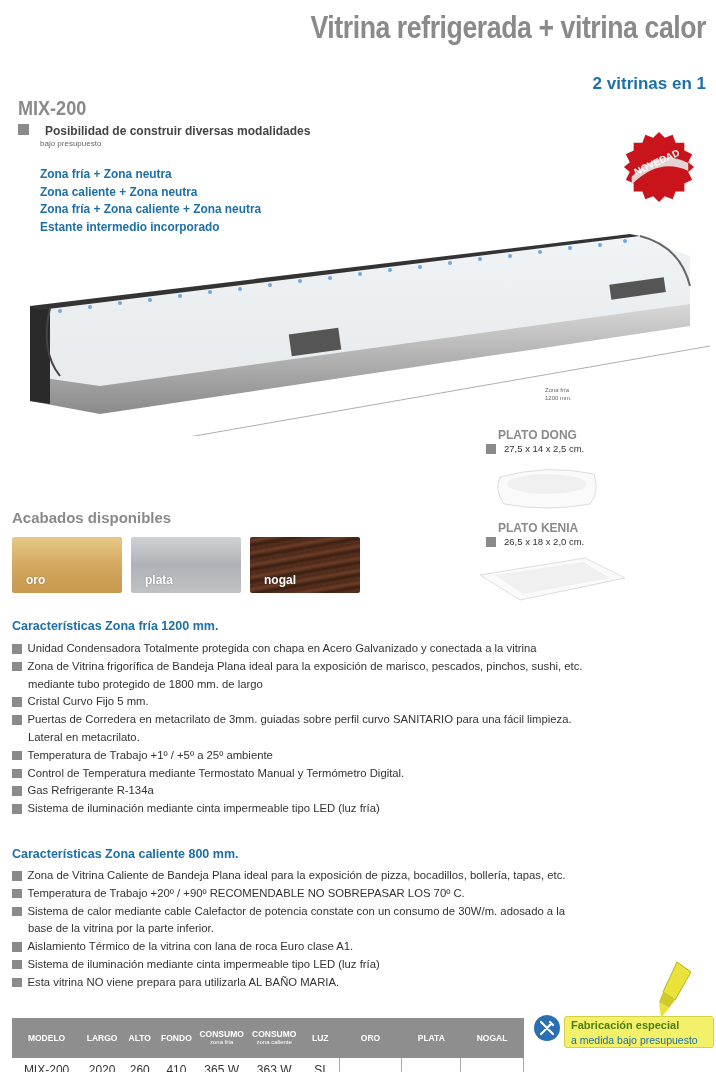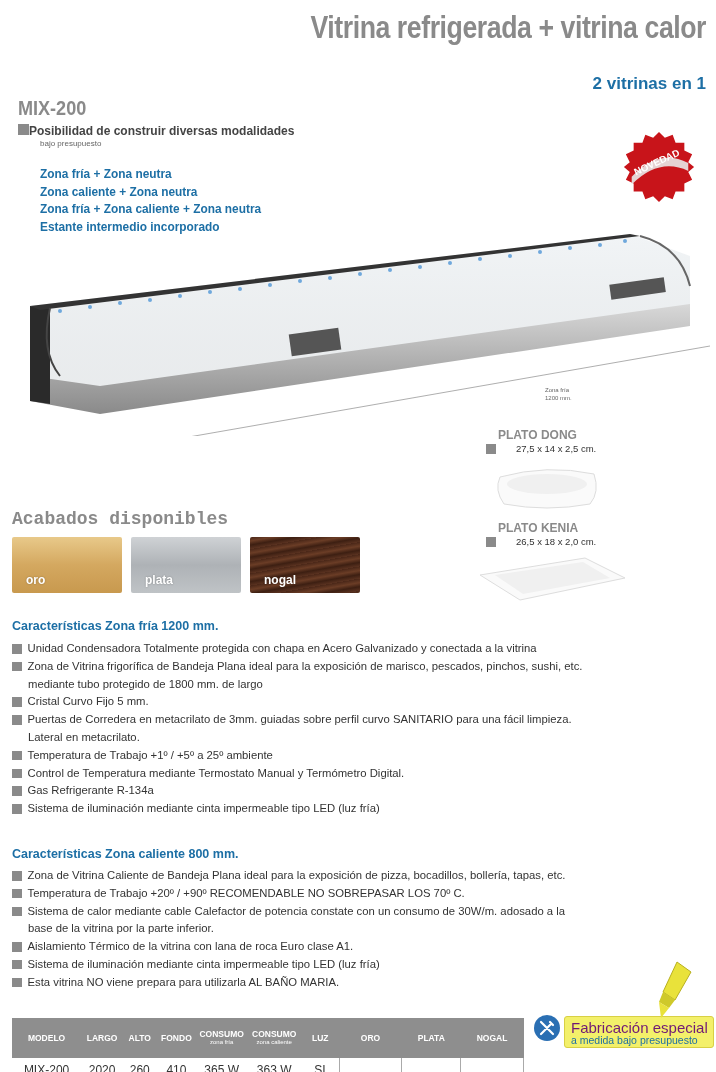--- a/index.html
+++ b/index.html
@@ -3,36 +3,36 @@
 <meta charset="utf-8">
 <style>
   * { margin:0; padding:0; box-sizing:border-box; }
   html, body { width:716px; height:1072px; background:#ffffff; overflow:hidden; }
   body { position:relative; font-family:"Liberation Sans", sans-serif; color:#333; }
 
   .title { position:absolute; right:10px; top:10px; font-family:"Liberation Sans Narrow","Liberation Sans",sans-serif; font-size:31px; font-weight:bold; color:#8a8a8a; letter-spacing:-0.5px; transform:scaleX(0.86); transform-origin:right top; white-space:nowrap; }
   .subtitle { position:absolute; right:10px; top:74px; font-size:17px; font-weight:bold; color:#1d6fa5; white-space:nowrap; }
 
   .model { position:absolute; left:18px; top:96px; font-size:21px; font-weight:bold; color:#8a8a8a; transform:scaleX(0.86); transform-origin:left top; }
-  .opt-row { position:absolute; left:18px; top:124px; display:flex; gap:0; }
+  .opt-row { position:absolute; left:18px; top:124px; display:flex; gap:16px; }
   .sq { width:11px; height:11px; background:#8a8a8a; display:inline-block; flex:none; }
   .opt-label { font-size:12px; font-weight:bold; color:#444; }
   .opt-sub { position:absolute; left:40px; top:139px; font-size:8px; color:#666; }
   .modes { position:absolute; left:40px; top:165px; }
   .modes div { font-size:13.5px; font-weight:bold; color:#1d6fa5; line-height:17.5px; transform:scaleX(0.88); transform-origin:left top; white-space:nowrap; }
 
   .badge { position:absolute; left:620px; top:128px; width:78px; height:78px; }
 
   .product { position:absolute; left:20px; top:226px; width:690px; height:210px; }
 
   .plate-label { position:absolute; font-size:12px; font-weight:bold; color:#8a8a8a; }
-  .plate-dim { position:absolute; display:flex; align-items:center; gap:20px; font-size:9.5px; color:#333; }
+  .plate-dim { position:absolute; display:flex; align-items:center; gap:8px; font-size:9.5px; color:#333; }
   .plate-dim .sq { width:10px; height:10px; }
 
-  .finishes-title { position:absolute; left:12px; top:509px; font-size:18px; font-weight:bold; color:#8a8a8a;font-family:Liberation Mono, monospace; }
+  .finishes-title { position:absolute; left:12px; top:509px; font-size:15px; font-weight:bold; color:#8a8a8a; }
   .swatch { position:absolute; top:537px; height:56px; border-radius:2px; overflow:hidden; }
   .swatch span { position:absolute; left:14px; bottom:6px; font-size:12px; font-weight:bold; color:#fff; text-shadow:0 0 2px rgba(0,0,0,.3); }
 
   .sec-title { position:absolute; left:12px; font-size:12.5px; font-weight:bold; color:#1d6fa5; }
   .list { position:absolute; left:12px; width:690px; }
   .li { display:flex; align-items:flex-start; font-size:11.3px; color:#333; line-height:17.8px; }
   .li .sq { margin-top:4px; margin-right:6px; width:9.5px; height:9.5px; }
   .li.cont { padding-left:16px; }
 
   .spec { position:absolute; left:12px; top:1018px; width:512px; border-collapse:collapse; }
@@ -246,21 +246,21 @@
     </tr>
   </tbody>
 </table>
 
 <div class="fab">
   <svg style="position:absolute;left:0;top:2px;width:28px;height:28px;" viewBox="0 0 28 28">
     <circle cx="14" cy="14" r="13" fill="#2a6fb3"></circle>
     <path d="M8,20 L18,10 M17,8 L20,11 M8,8 L20,20" stroke="#fff" stroke-width="2.2" stroke-linecap="round"></path>
   </svg>
   <div style="position:absolute;left:31px;top:4px;width:150px;height:32px;background:#f3f06a;border-radius:3px;border:1px solid #d8d044;">
-    <div style="position:absolute;left:6px;top:2px;font-size:15px;font-weight:normal;color:#701a75;white-space:nowrap;">Fabricación especial</div>
+    <div style="position:absolute;left:6px;top:2px;font-size:11px;font-weight:bold;color:#4d7c0f;white-space:nowrap;">Fabricación especial</div>
     <div style="position:absolute;left:6px;top:17px;font-size:10.5px;color:#1d6fa5;white-space:nowrap;">a medida bajo presupuesto</div>
   </div>
   <svg style="position:absolute;left:118px;top:-52px;width:46px;height:60px;" viewBox="0 0 46 60">
     <path d="M26,2 L40,12 L24,40 L12,32 Z" fill="#e9e23a" stroke="#b8b020" stroke-width="1"></path>
     <path d="M12,32 L24,40 L18,48 L8,42 Z" fill="#cfc92a"></path>
     <path d="M8,42 L18,48 L10,58 Z" fill="#e9e23a"></path>
   </svg>
 </div>
 
 </body></html>

